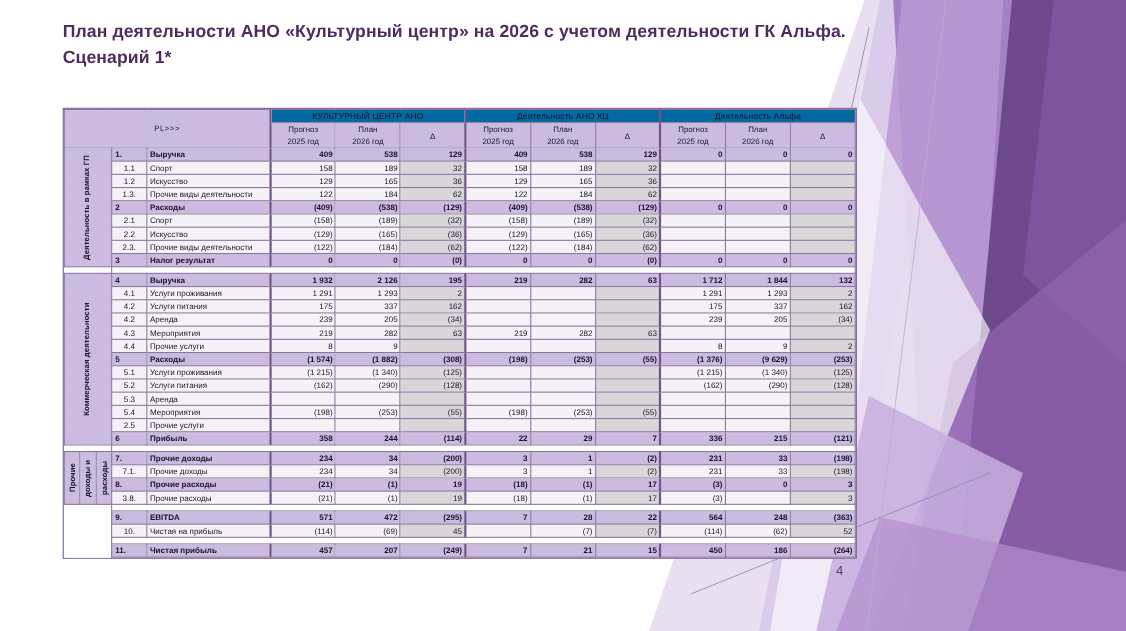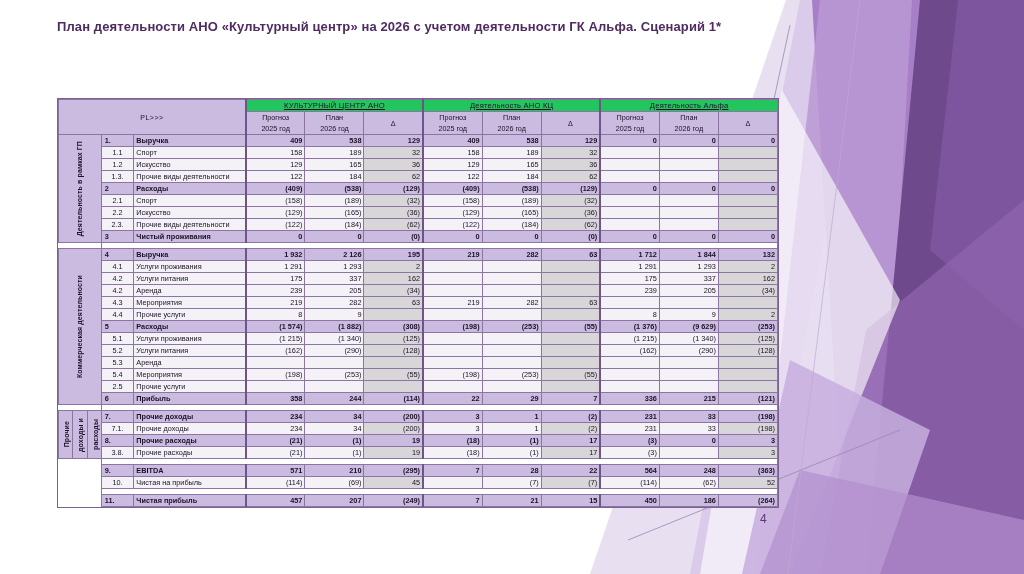--- a/index.html
+++ b/index.html
@@ -13,21 +13,21 @@
   }
 
   
   #bg-decor { position:absolute; inset:0; z-index:0; pointer-events:none; }
 
   
   #title {
     position:absolute;
     left:57px; top:18px; width:720px;
     z-index:5;
-    font-size:13px;
+    font-size:16px;
     font-weight:bold;
     color:#4f2b60;
     line-height:1.45;
     letter-spacing:.1px;
   }
 
   
   #page-num {
     position:absolute;
     left:760px; top:512px;
@@ -60,27 +60,26 @@
     overflow:hidden;
     white-space:nowrap;
     font-weight:normal;
   }
 
   
   .gsep { border-left:2px solid #6d5588 !important; }
 
   
   .hdr-group {
-    background:#22c55e;
+    background:#0369a1;
     text-align:center;
     font-weight:bold;
     font-size:7.6px;
     letter-spacing:.2px;
     height:14px;
-    text-decoration:underline;
   }
   .hdr-sub {
     background:#cbbbe0;
     text-align:center;
     font-weight:bold;
     font-size:7.2px;
     height:21px;
     line-height:9.5px;
     white-space:normal;
   }
@@ -318,21 +317,21 @@
           <td class="num delta">(62)</td>
           <td class="num gsep">(122)</td>
           <td class="num">(184)</td>
           <td class="num delta">(62)</td>
           <td class="num gsep"></td>
           <td class="num"></td>
           <td class="num delta"></td>
         </tr>
         <tr class="total">
           <td class="code">3</td>
-          <td class="name">Чистый проживания</td>
+          <td class="name">Налог результат</td>
           <td class="num gsep">0</td>
           <td class="num">0</td>
           <td class="num delta">(0)</td>
           <td class="num gsep">0</td>
           <td class="num">0</td>
           <td class="num delta">(0)</td>
           <td class="num gsep">0</td>
           <td class="num">0</td>
           <td class="num delta">0</td>
         </tr>
@@ -579,21 +578,21 @@
         </tr>
         <tr class="spacer">
           <td colspan="3" class="blank-side"></td>
           <td colspan="11"></td>
         </tr>
         <tr class="lvl1">
           <td rowspan="2" colspan="3" class="blank-side" style="background: rgb(255, 255, 255); border: none;"></td>
           <td class="code">9.</td>
           <td class="name">EBITDA</td>
           <td class="num gsep">571</td>
-          <td class="num">210</td>
+          <td class="num">472</td>
           <td class="num delta">(295)</td>
           <td class="num gsep">7</td>
           <td class="num">28</td>
           <td class="num delta">22</td>
           <td class="num gsep">564</td>
           <td class="num">248</td>
           <td class="num delta">(363)</td>
         </tr>
         <tr class="lvl2">
           <td class="code">10.</td>

